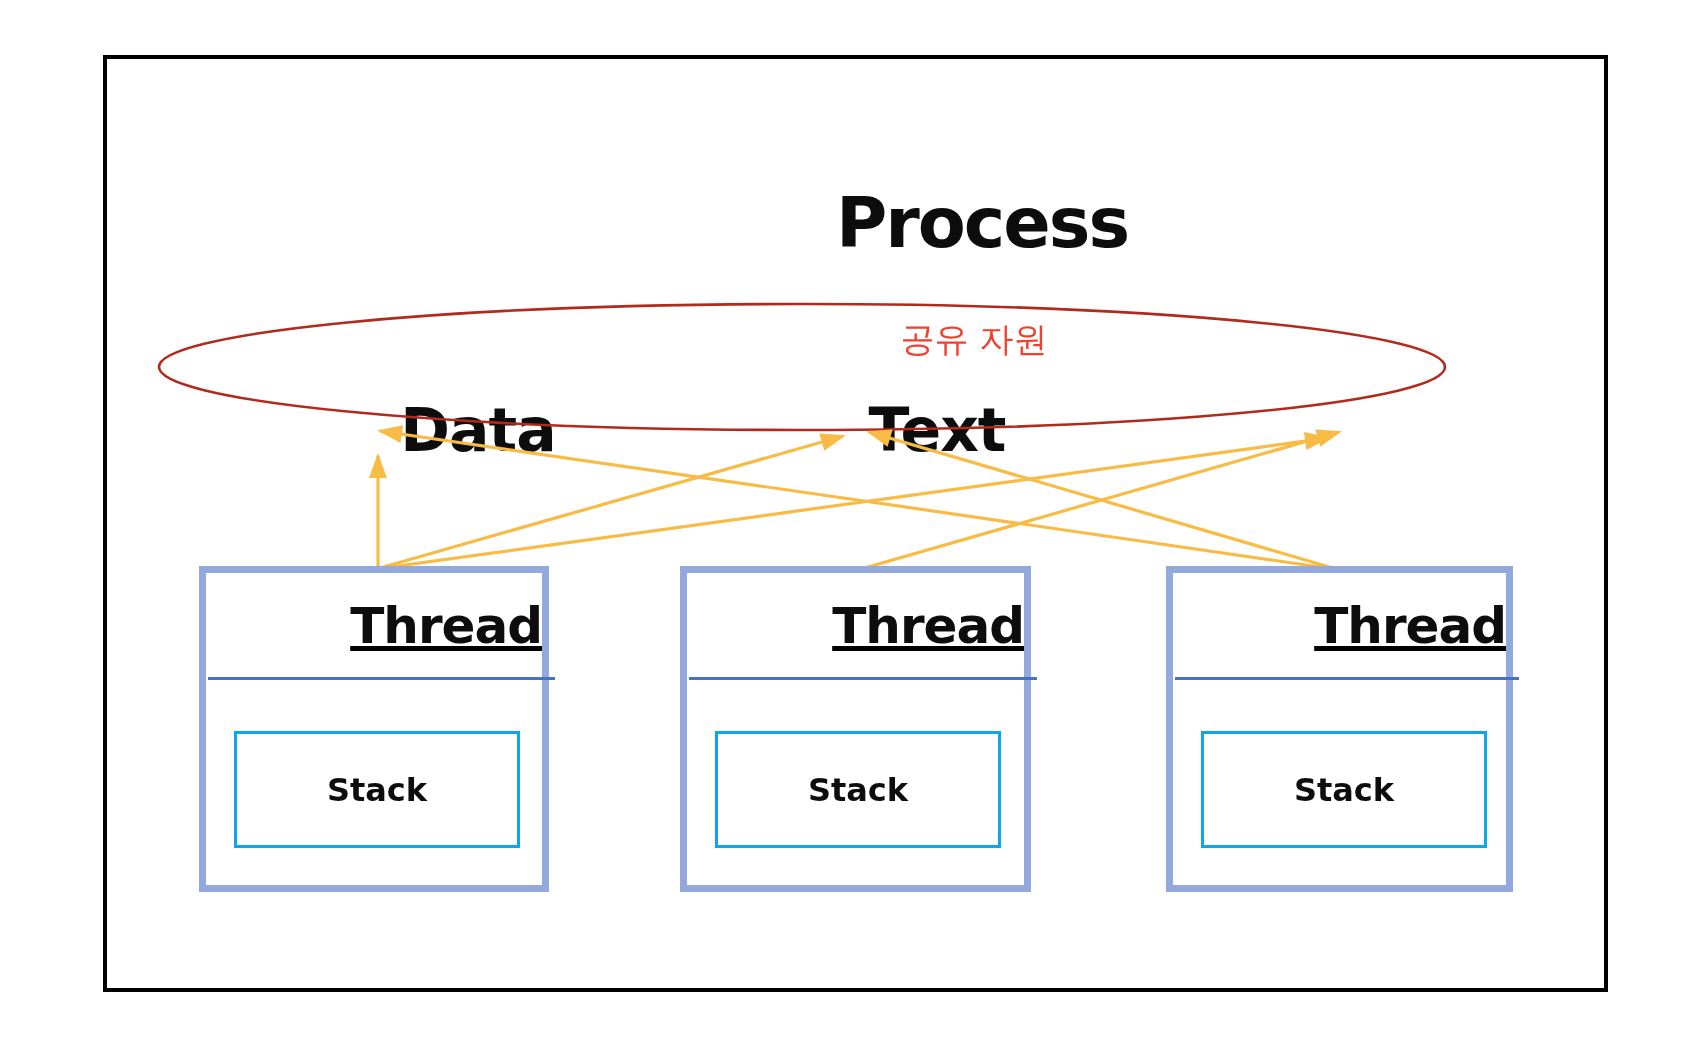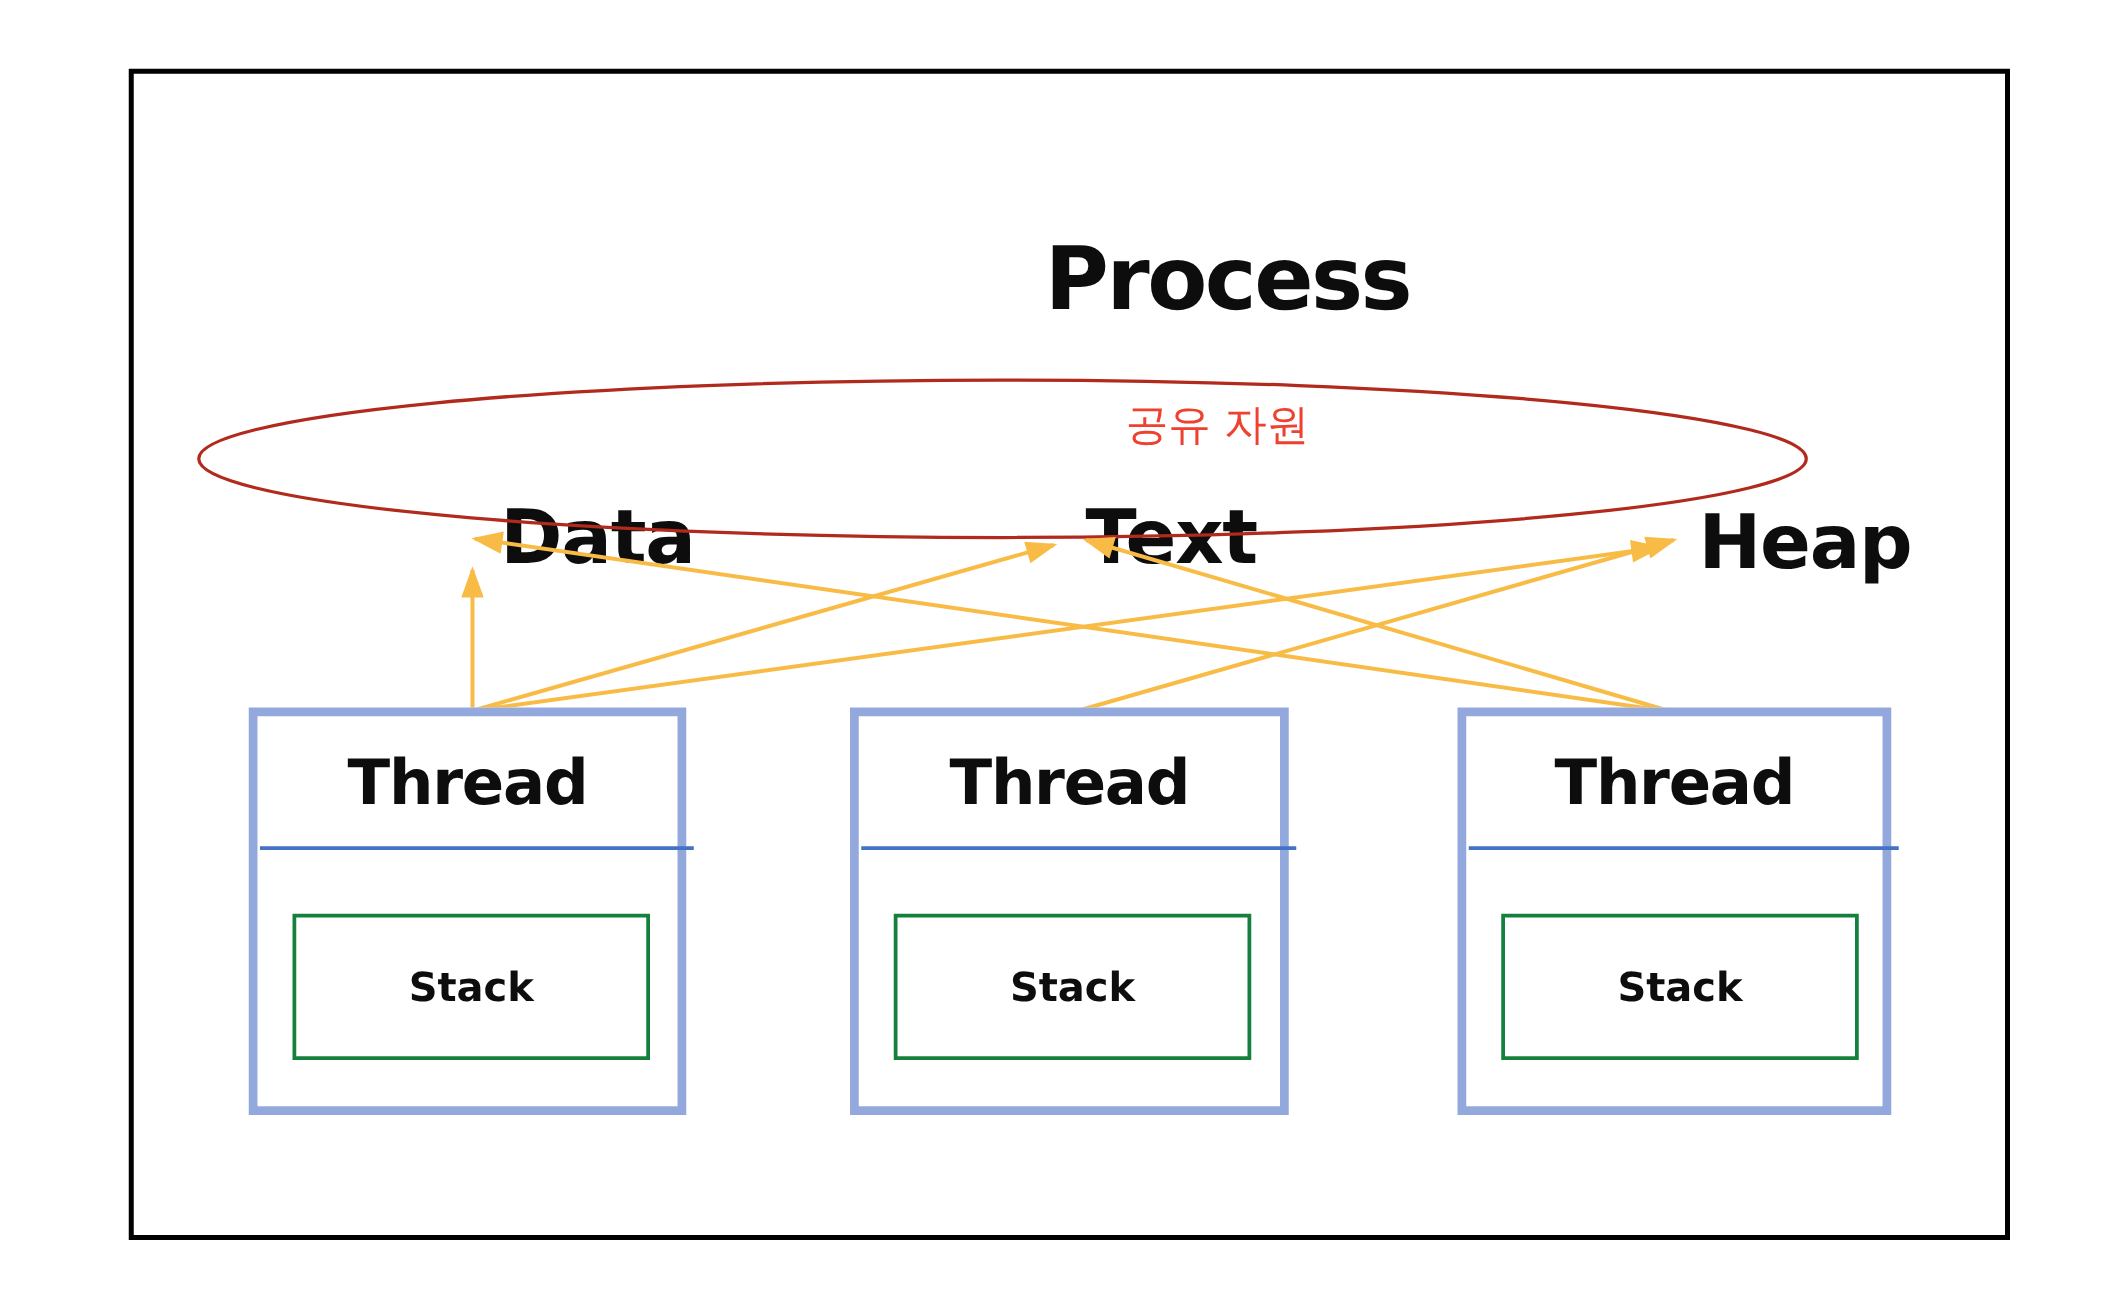--- a/index.html
+++ b/index.html
@@ -15,41 +15,40 @@
          font-size:60px;font-weight:bold;color:#0d0d0d;letter-spacing:-1px;white-space:nowrap;}
   .res-data{left:371px;}
   .res-text{left:830px;}
   .res-heap{left:1337px;top:375px;}
   .thread-box{position:absolute;top:566px;height:326px;background:#fff;
          border:7px solid #93a9dd;box-sizing:border-box;}
   .t1{left:199px;width:350px;}
   .t2{left:680px;width:351px;}
   .t3{left:1166px;width:347px;}
   .thread-header{position:absolute;left:0;top:0;right:0;height:106px;
-         display:flex;align-items:center;justify-content:center;}
+         display:flex;align-items:center;justify-content:flex-end;text-decoration:underline;}
   .thread-label{font-size:50px;font-weight:bold;color:#0d0d0d;letter-spacing:-1px;}
   .thread-divider{position:absolute;left:2px;right:-13px;top:104px;height:3px;background:#4472c4;}
   .stack-box{position:absolute;left:28px;top:158px;width:286px;height:117px;
-         border:3px solid #15803d;box-sizing:border-box;background:#fff;
+         border:3px solid #0ea5e9;box-sizing:border-box;background:#fff;
          display:flex;align-items:center;justify-content:center;}
   .stack-label{font-size:32px;font-weight:bold;color:#0d0d0d;}
   #overlay{position:absolute;left:0;top:0;width:1690px;height:1042px;pointer-events:none;}
 </style>
 </head>
 <body>
 
 <div class="frame">
 
   <div class="title">Process</div>
 
   <div class="shared-label">공유 자원</div>
 
   <div class="resource res-data">Data</div>
   <div class="resource res-text">Text</div>
-  <div class="resource res-heap">Heap</div>
 </div>
 
 <svg id="overlay" viewBox="0 0 1690 1042" xmlns="http://www.w3.org/2000/svg">
   <defs>
     <marker id="arrowhead" markerUnits="userSpaceOnUse" markerWidth="28" markerHeight="22" refX="23" refY="11" orient="auto">
       <path d="M1,2 L26,11 L1,20 Z" fill="#f8bc46"></path>
     </marker>
   </defs>
   <ellipse id="shared-ellipse" fill="none" stroke="#b12a1c" stroke-width="2.6" cx="802" cy="367" rx="643" ry="63"></ellipse>
   <g id="arrow-group">

